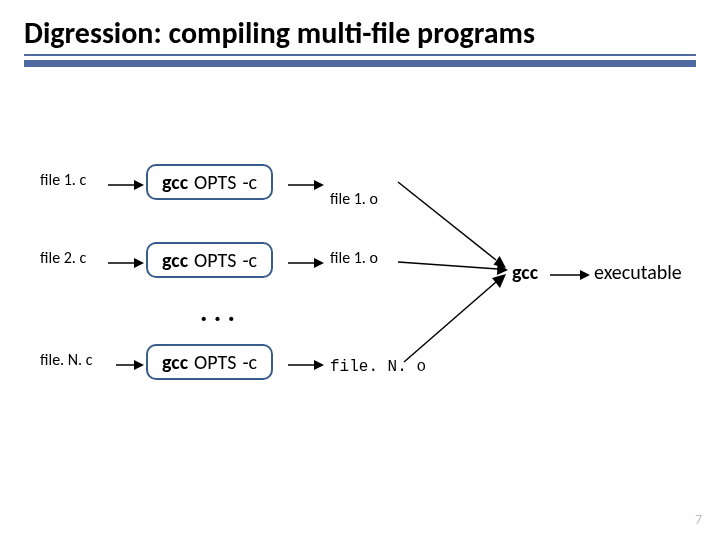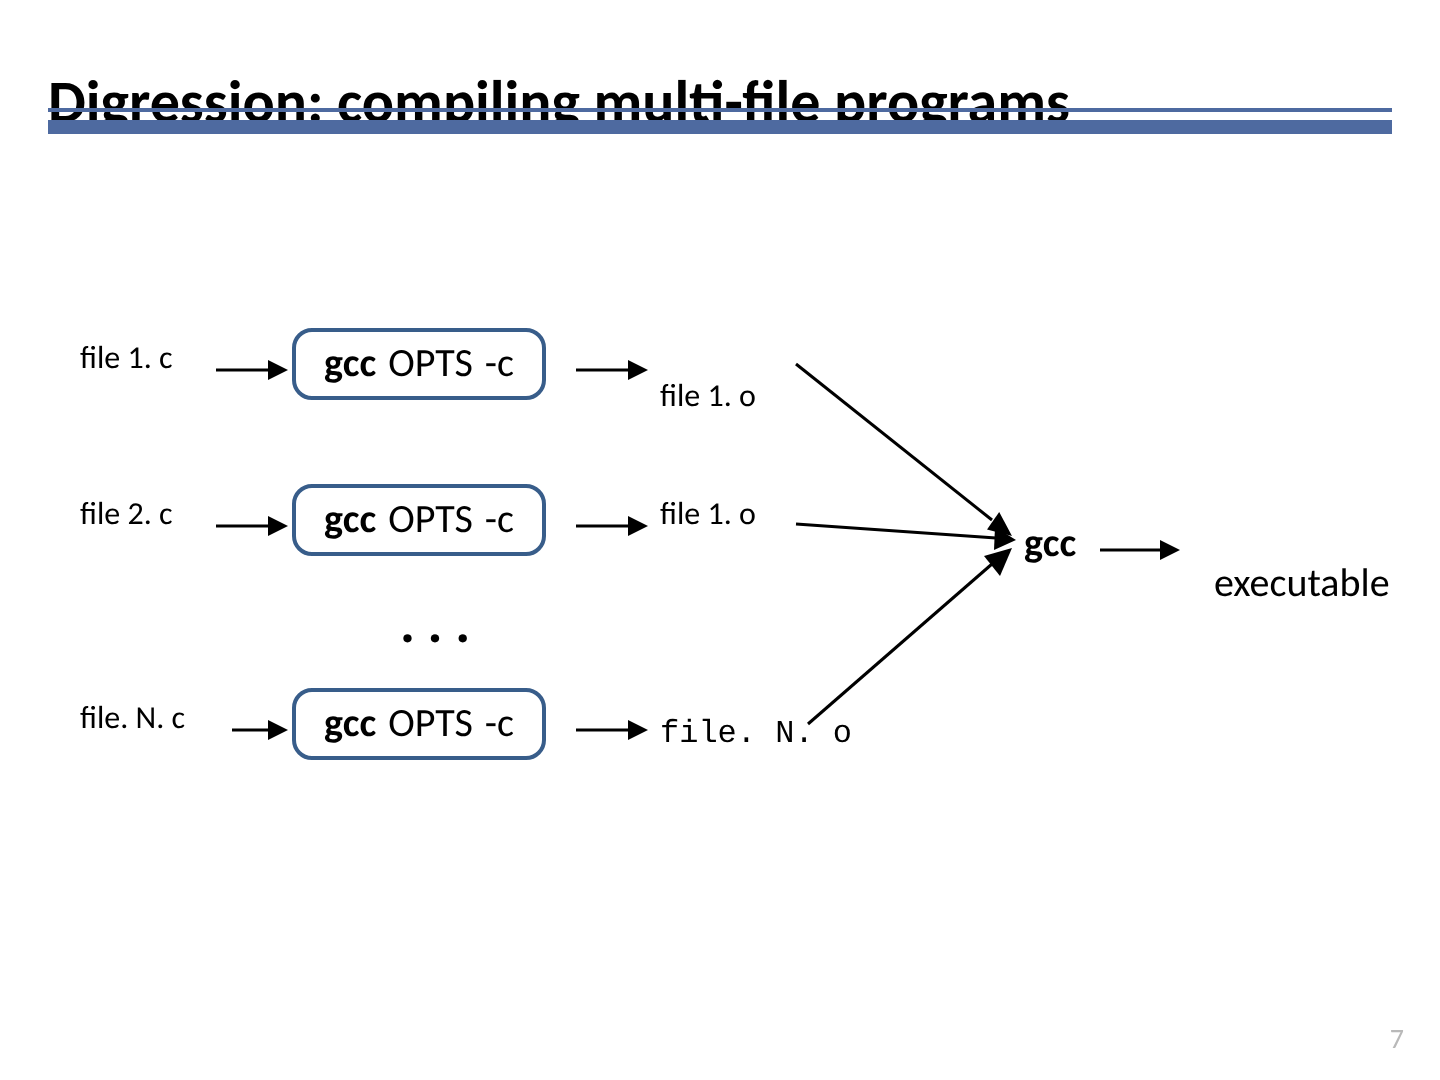--- a/index.html
+++ b/index.html
@@ -19,21 +19,20 @@
     font-size: 14px;
     color: #b9b9b9;
   }
   .title {
     position: absolute;
     left: 24px;
     top: 14px;
     font-size: 30px;
     font-weight: 700;
     letter-spacing: 0px;
-    margin-top: 19px;
   }
   .rule {
     position: absolute;
     left: 24px;
     top: 54px;
     width: 672px;
     height: 18px;
   }
   .rule .thin  { position:absolute; left:0; top:0;  width:100%; height:2px; background:#4e6aa0; }
   .rule .thick { position:absolute; left:0; top:6px; width:100%; height:7px; background:#4e6aa0; }
@@ -136,15 +135,15 @@
 <svg class="arrow" style="left:404px; top:274px;" width="106" height="92">
   <line x1="0" y1="88" x2="92" y2="8"></line>
     <polygon points="88,4 102,0 96,14"></polygon>
 </svg>
 
 <div class="node-gcc" style="left:512px; top:260px; font-weight:700;">gcc</div>
 <svg class="arrow" style="left:550px; top:270px;" width="40" height="10">
   <line x1="0" y1="5" x2="30" y2="5"></line>
     <polygon points="30,0 40,5 30,10"></polygon>
 </svg>
-<div class="node-exe" style="left:607px; top:260px;margin-top:20px;">executable</div>
+<div class="node-exe" style="left:594px; top:260px;">executable</div>
 
 <div class="pagenum">7</div>
 
 </body></html>

